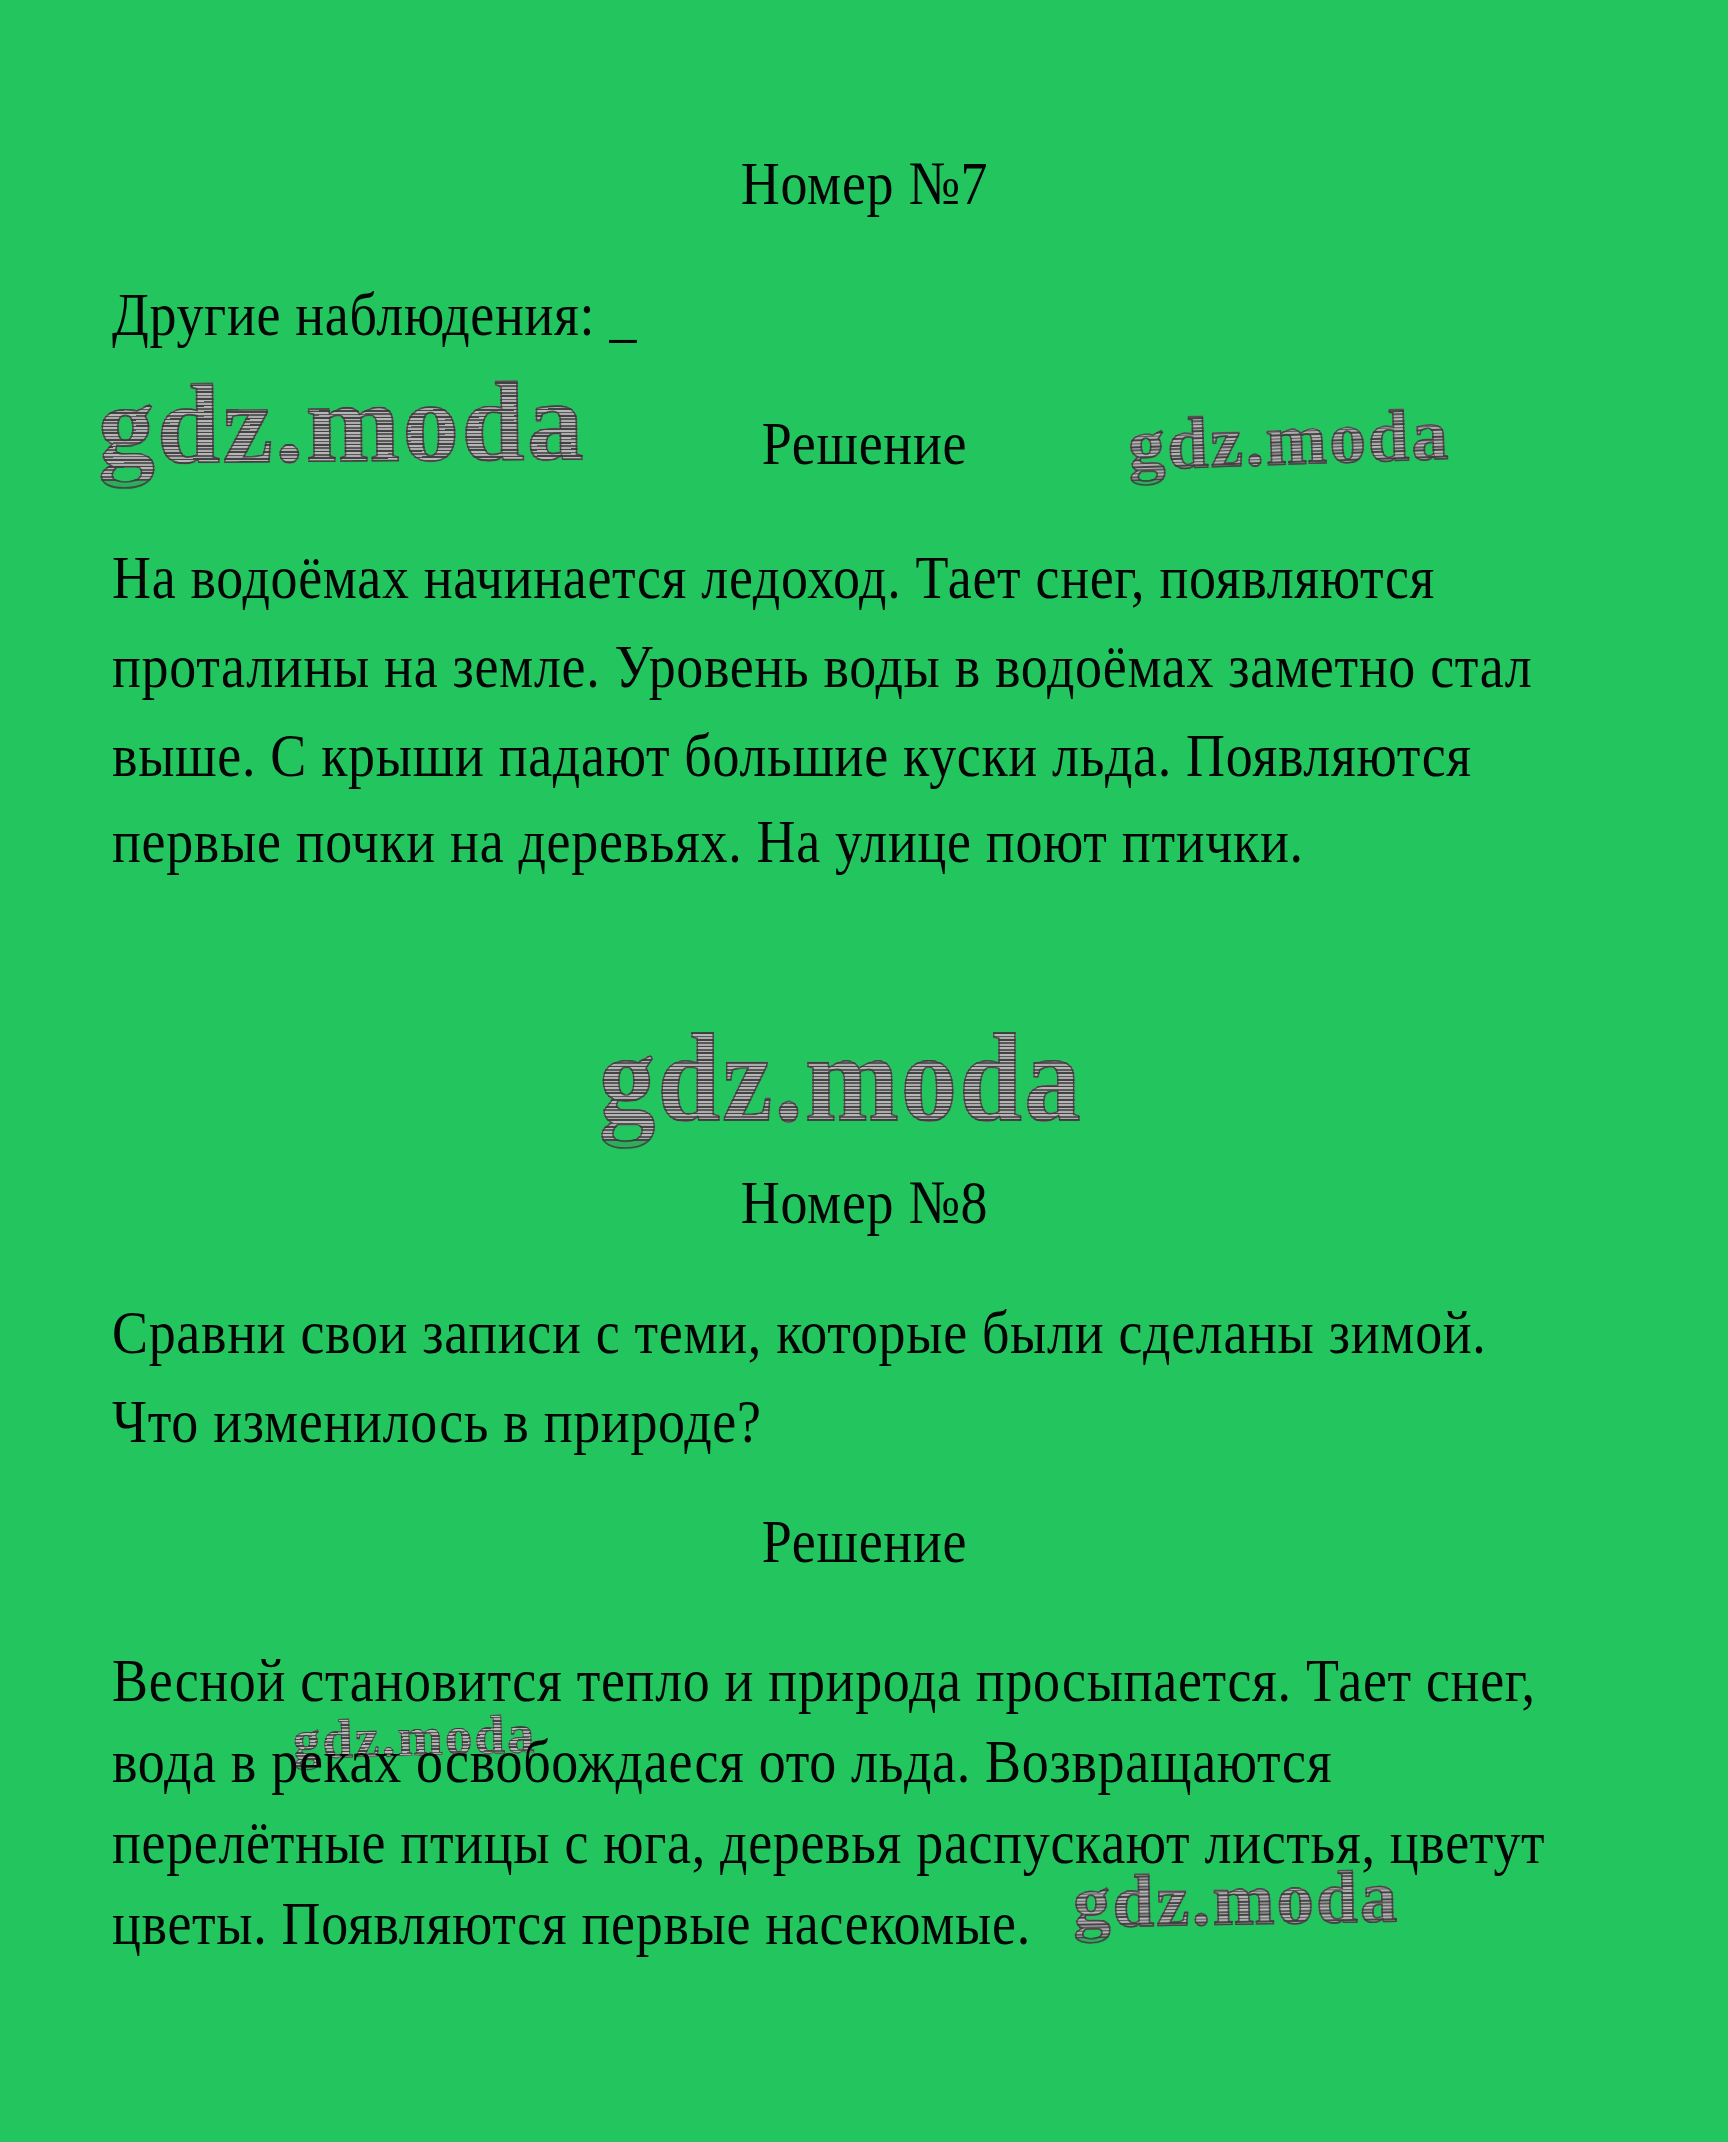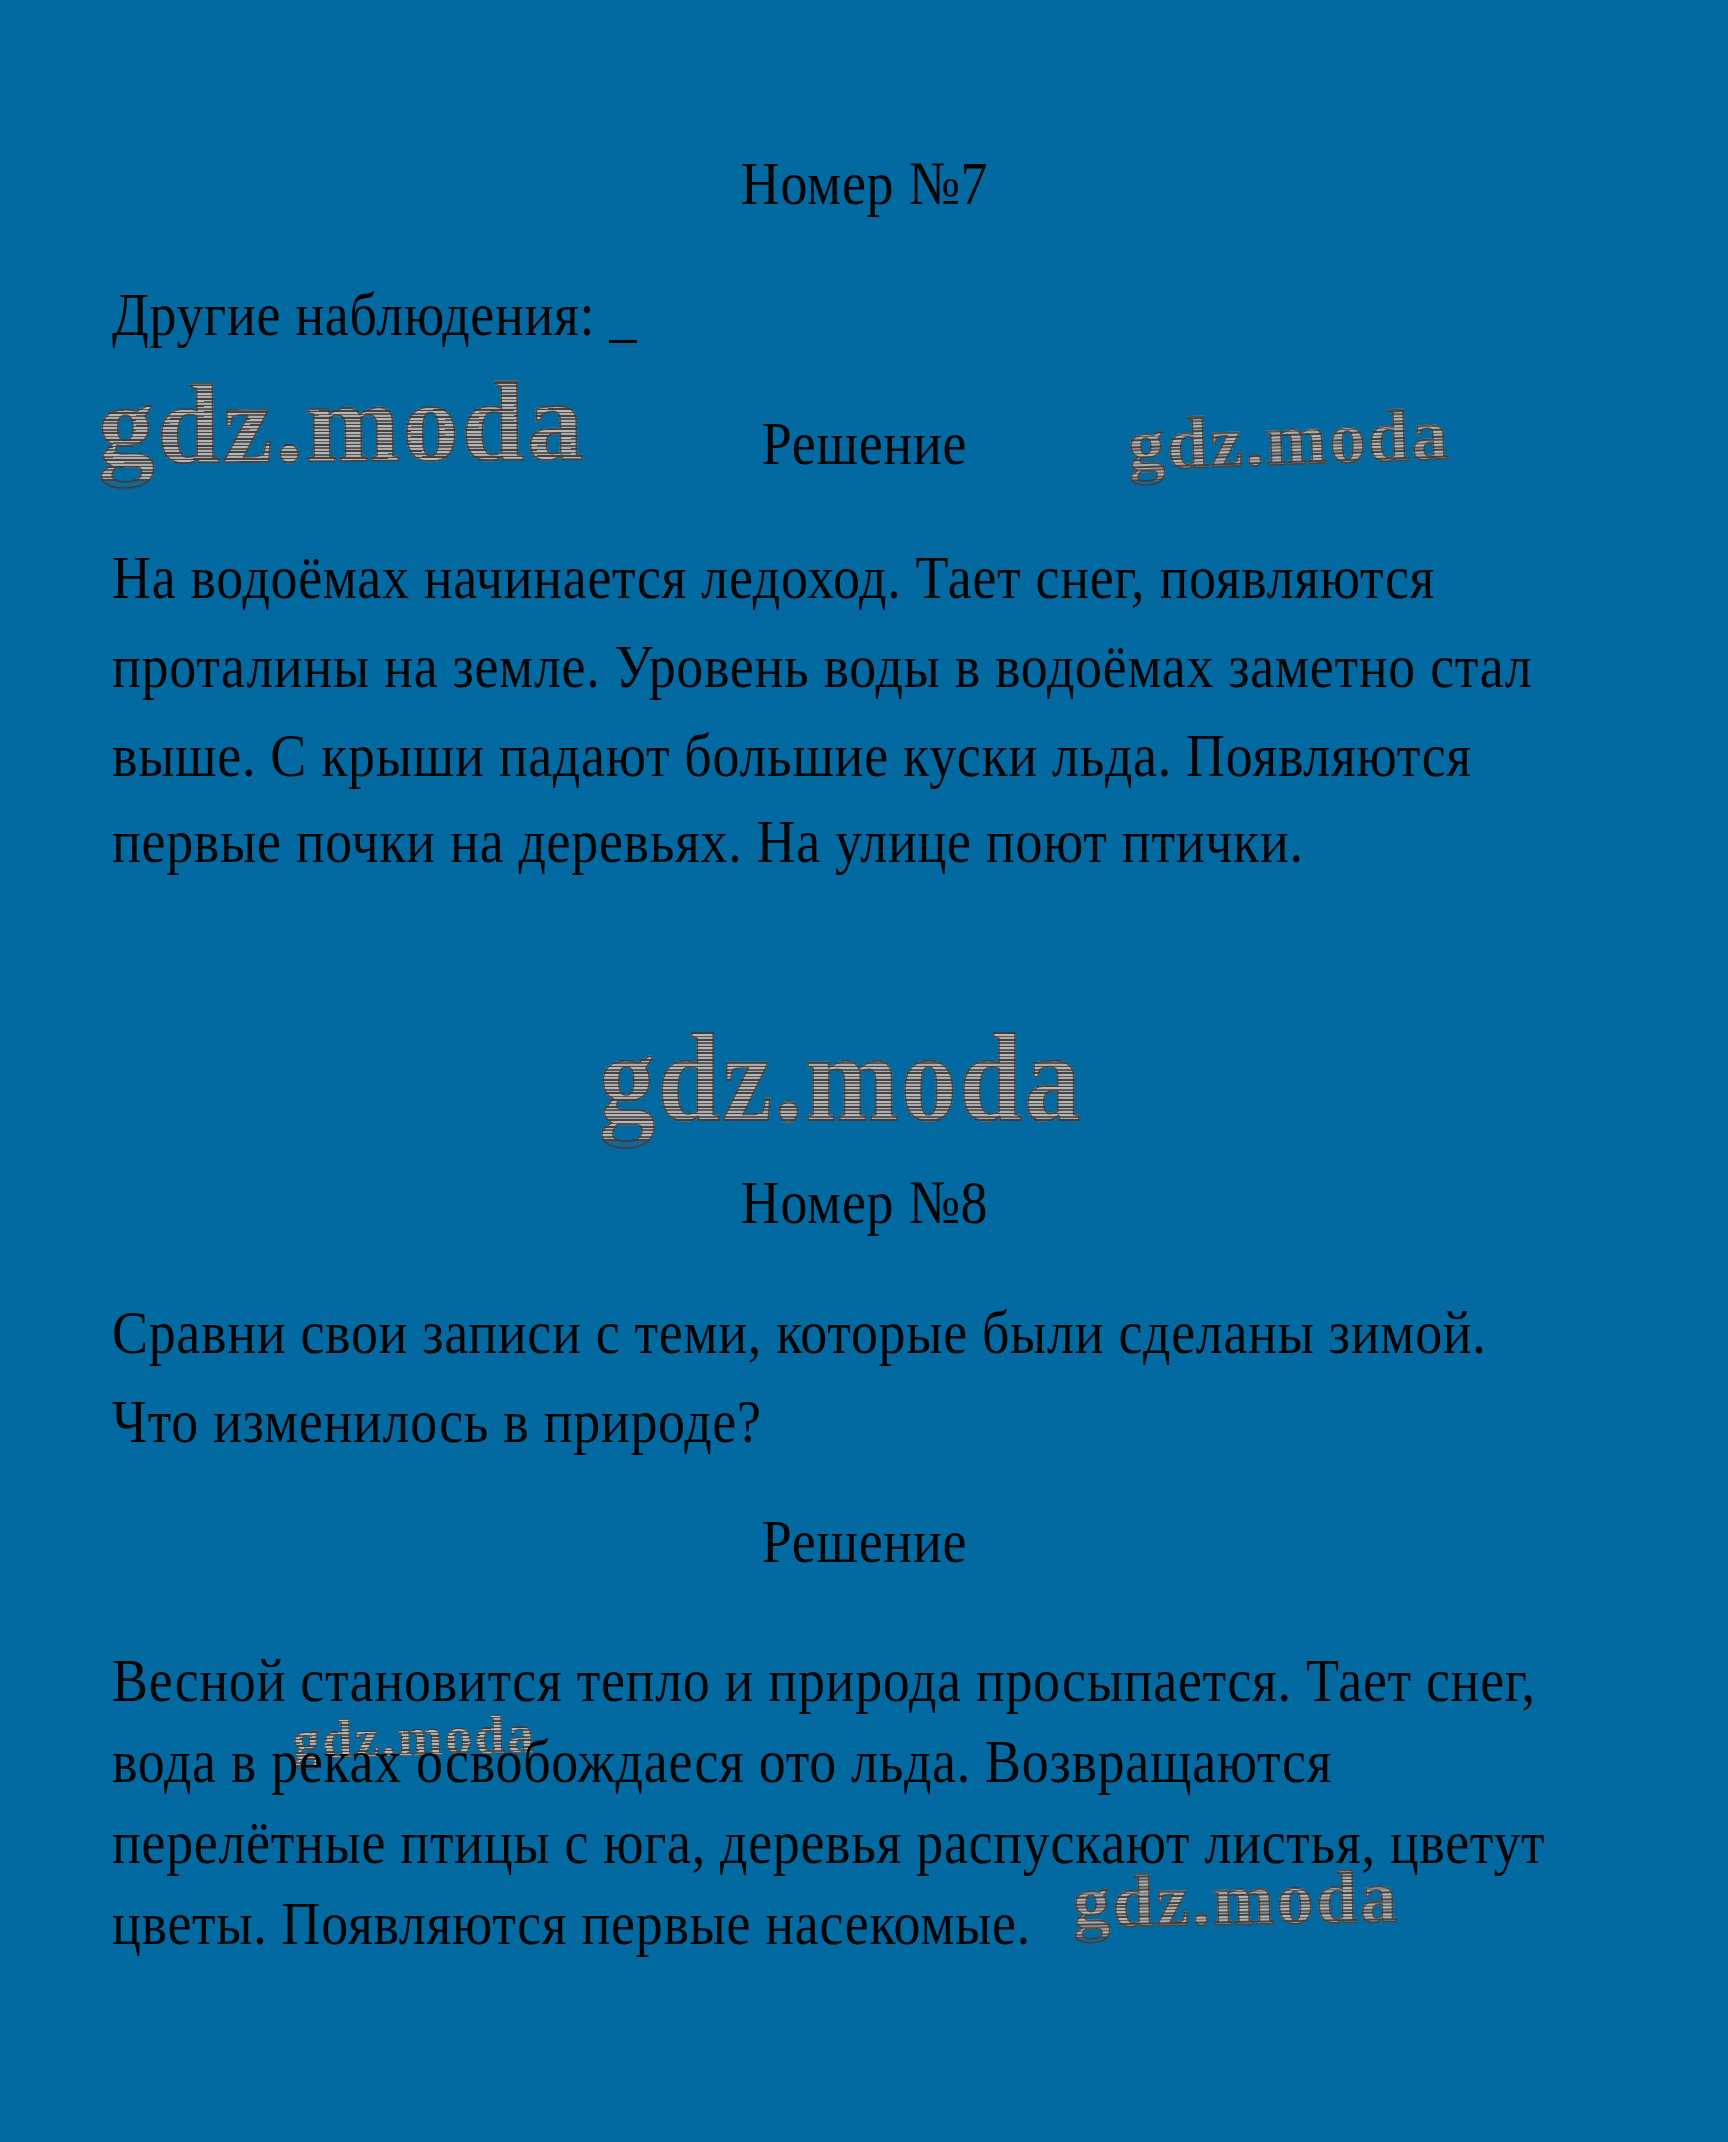--- a/index.html
+++ b/index.html
@@ -1,20 +1,20 @@
 <!DOCTYPE html>
 <html style="font-size:13.5px"><head>
 <meta charset="utf-8">
 <style>
   html, body { margin: 0; padding: 0; background: #ffffff; }
   .page {
     position: relative;
     width: 1729px;
     height: 2143px;
-    background: #0369a1;
+    background: #22c55e;
     overflow: hidden;
     font-family: "Liberation Serif", serif;
   }
   
   .t {
     position: absolute;
     font-family: "Liberation Serif", serif;
     font-size: 62px;
     line-height: 1;
     white-space: nowrap;

